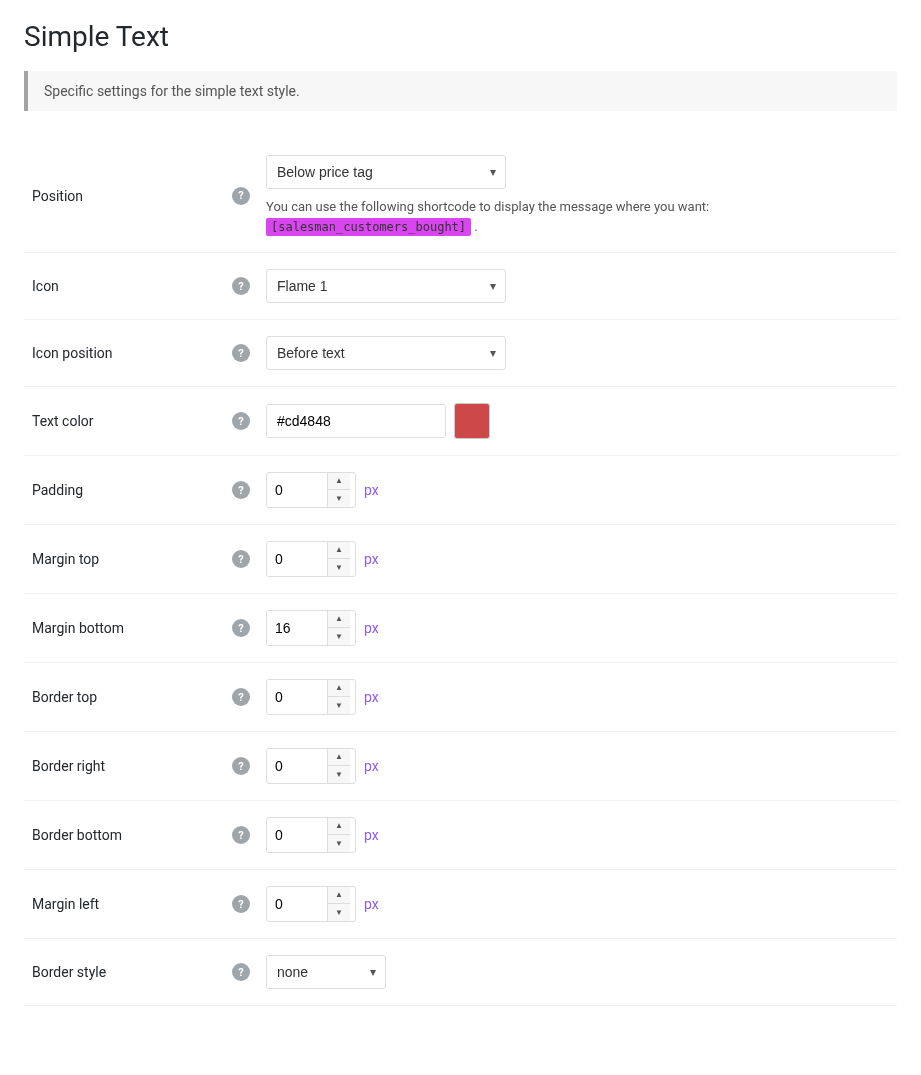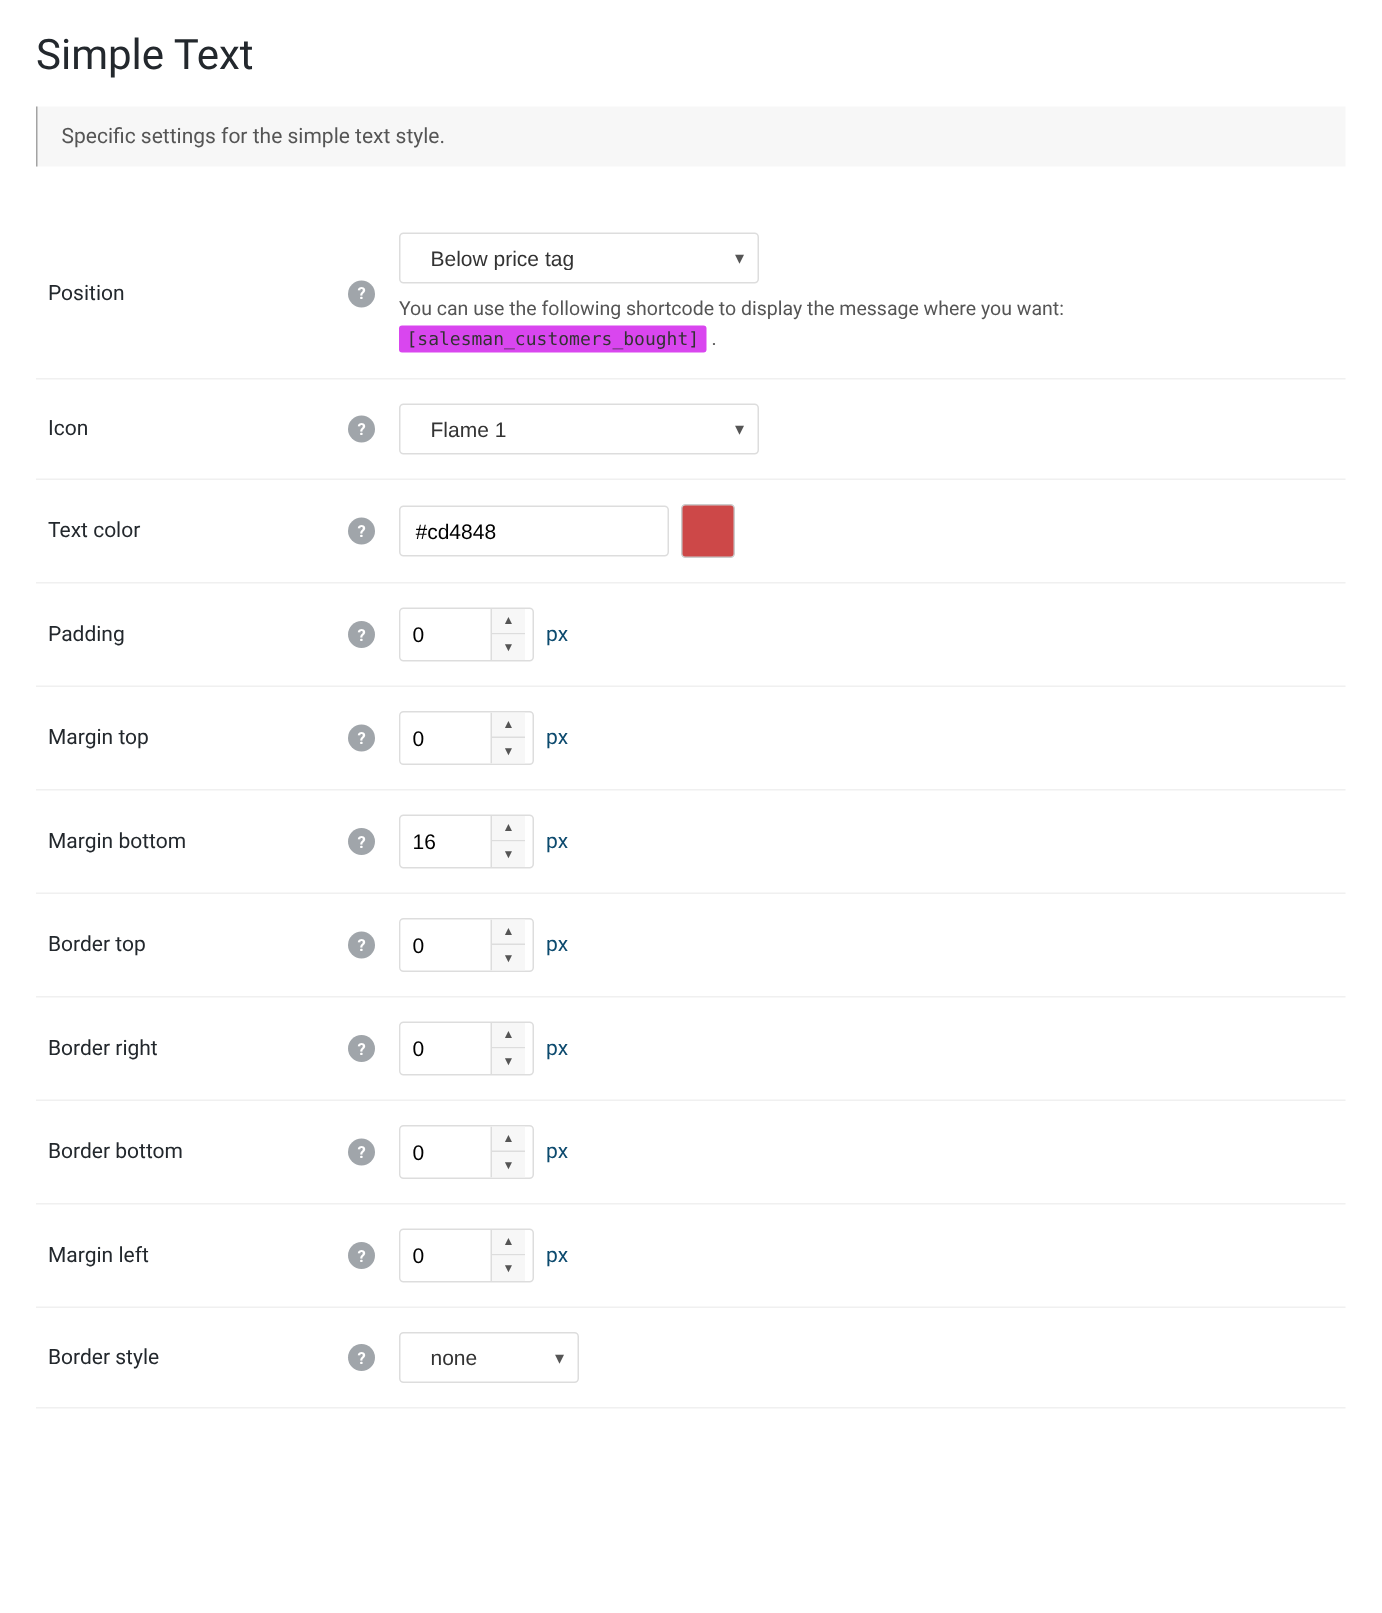--- a/index.html
+++ b/index.html
@@ -11,21 +11,21 @@
       padding: 20px 24px;
     }
     h1 {
       font-size: 28px;
       font-weight: 400;
       color: #23282d;
       margin-bottom: 18px;
     }
     .info-box {
       background: #f7f7f7;
-      border-left: 1px solid #a3a3a3;
+      border-left: 4px solid #a3a3a3;
       padding: 12px 16px;
       margin-bottom: 28px;
       color: #555;
     }
     .settings-table {
       width: 100%;
       border-collapse: collapse;
     }
     .settings-table tr {
       border-bottom: 1px solid #f0f0f0;
@@ -61,21 +61,21 @@
     }
     .select-wrapper {
       position: relative;
       display: inline-block;
     }
     select {
       appearance: none;
       -webkit-appearance: none;
       border: 1px solid #ddd;
       border-radius: 3px;
-      padding: 8px 32px 8px 20px;
+      padding: 8px 32px 8px 10px;
       font-size: 14px;
       color: #333;
       background: #fff;
       cursor: pointer;
       min-width: 240px;
     }
     .select-arrow {
       position: absolute;
       right: 10px;
       top: 50%;
@@ -154,21 +154,21 @@
       cursor: pointer;
       border: none;
       font-size: 8px;
       color: #555;
       line-height: 1;
     }
     .spinner-btn:first-child {
       border-bottom: 1px solid #ddd;
     }
     .px-label {
-      color: #0c4a6e;
+      color: #8b5cf6;
       font-size: 14px;
     }
     .border-style-select {
       min-width: 120px;
     }
   </style>
 </head>
 <body>
 
 <h1>Simple Text</h1>
@@ -219,20 +219,37 @@
             <option>Flame 2</option>
             <option>Star</option>
             <option>Heart</option>
             <option>None</option>
           </select>
           <span class="select-arrow">▾</span>
         </div>
       </td>
     </tr>
 
+    <tr>
+      <td class="label-cell">
+        <span>Icon position</span>
+      </td>
+      <td class="help-cell">
+        <span class="help-icon">?</span>
+      </td>
+      <td class="input-cell">
+        <div class="select-wrapper">
+          <select>
+            <option>Before text</option>
+            <option>After text</option>
+          </select>
+          <span class="select-arrow">▾</span>
+        </div>
+      </td>
+    </tr>
 
     <tr>
       <td class="label-cell">
         <span>Text color</span>
       </td>
       <td class="help-cell">
         <span class="help-icon">?</span>
       </td>
       <td class="input-cell">
         <div class="color-row">

